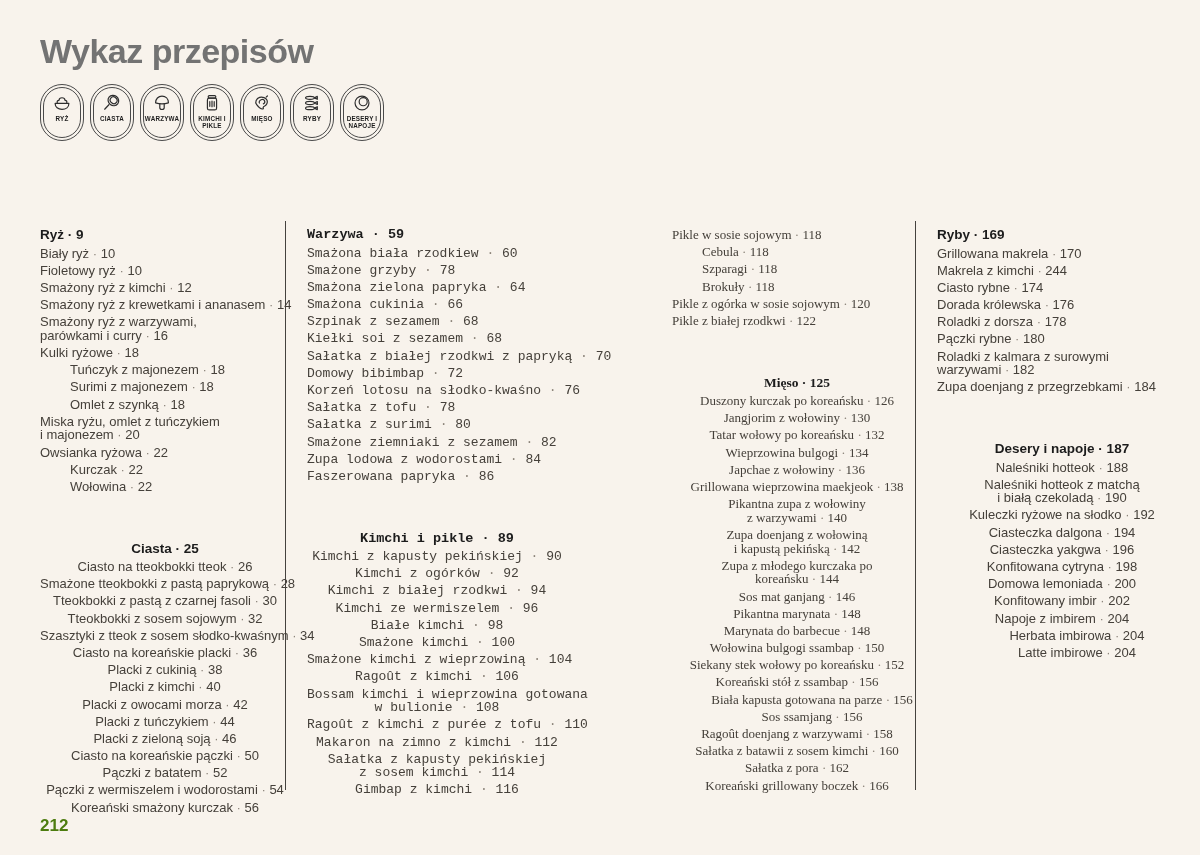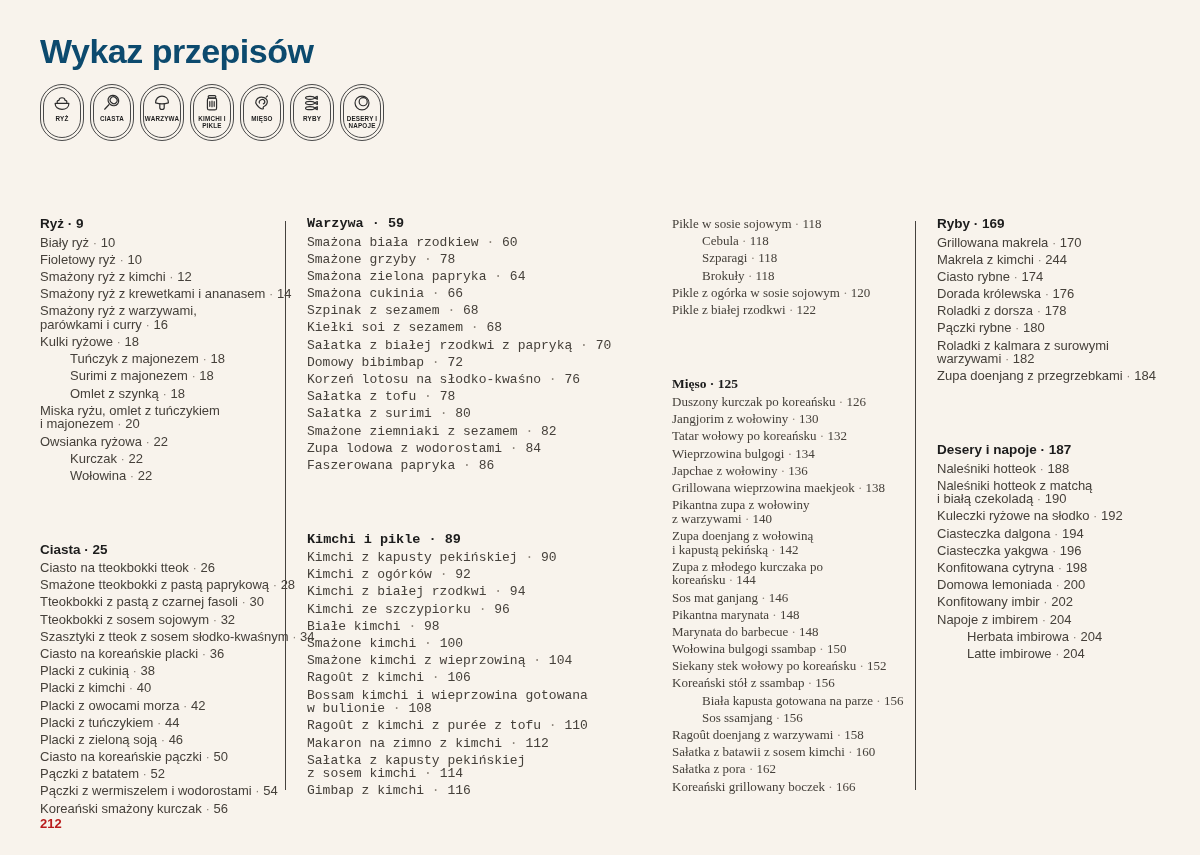--- a/index.html
+++ b/index.html
@@ -9,21 +9,21 @@
   }
   #page{
     position:relative;
     width:1200px;height:855px;
     background:#f8f3ec;
     overflow:hidden;
   }
   
   #title{
     position:absolute;left:40px;top:32px;
-    font-size:34px;font-weight:bold;color:#0c4a6e;
+    font-size:34px;font-weight:bold;color:#737373;
     letter-spacing:-0.5px;
   }
   
   #badges{
     position:absolute;left:40px;top:84px;
     display:flex;gap:6px;
   }
   .badge{
     position:relative;width:44px;height:57px;
     border:1px solid #4a4a4a;border-radius:23px;
@@ -35,26 +35,26 @@
     border:1px solid #4a4a4a;border-radius:20px;
     pointer-events:none;
   }
   .badge svg{margin-top:7px;width:22px;height:22px;display:block;}
   .badge .blabel{
     margin-top:1px;padding:0 3px;
     font-size:6.3px;font-weight:bold;color:#1c1c1c;
     text-align:center;line-height:1.15;letter-spacing:.2px;
   }
   
-  .col{position:absolute;top:217px;}
+  .col{position:absolute;top:228px;}
   #col-1{left:40px;width:250px;}
   #col-2{left:307px;width:260px;font-family:Liberation Mono, monospace;}
   #col-3{left:672px;width:250px;font-family:Liberation Serif, serif;}
   #col-4{left:937px;width:250px;}
-  .section.gap{margin-top:60px;}
+  .section.gap{margin-top:48px;text-align:center;}
   .sec-header{
     font-size:13.5px;font-weight:bold;color:#1c1c1c;
     line-height:14px;margin:0 0 4.5px;white-space:pre;
   }
   .entry{
     font-size:13px;color:#45403a;
     line-height:13.6px;margin:0 0 3.6px;
     white-space:pre;
   }
   .entry.ind{padding-left:30px;}
@@ -62,21 +62,21 @@
   
   .vdiv{
     position:absolute;top:221px;height:569px;width:1px;
     background:#45423e;
   }
   #vdiv-1{left:285px;}
   #vdiv-2{left:915px;}
   
   #pagenum{
     position:absolute;left:40px;top:816px;
-    font-size:13px;font-weight:bold;color:#b91c1c;
+    font-size:17px;font-weight:bold;color:#4d7c0f;
   }
 </style>
 </head>
 <body>
 
 <div id="page">
   <div id="title">Wykaz przepisów</div>
 
   <div id="badges">
       <div class="badge">
@@ -214,21 +214,21 @@
         <div class="entry"><span class="nm">Sałatka z surimi</span><span class="sep"> · </span><span class="pg">80</span></div>
         <div class="entry"><span class="nm">Smażone ziemniaki z sezamem</span><span class="sep"> · </span><span class="pg">82</span></div>
         <div class="entry"><span class="nm">Zupa lodowa z wodorostami</span><span class="sep"> · </span><span class="pg">84</span></div>
         <div class="entry"><span class="nm">Faszerowana papryka</span><span class="sep"> · </span><span class="pg">86</span></div>
       </div>
       <div class="section gap">
         <div class="sec-header">Kimchi i pikle · 89</div>
         <div class="entry"><span class="nm">Kimchi z kapusty pekińskiej</span><span class="sep"> · </span><span class="pg">90</span></div>
         <div class="entry"><span class="nm">Kimchi z ogórków</span><span class="sep"> · </span><span class="pg">92</span></div>
         <div class="entry"><span class="nm">Kimchi z białej rzodkwi</span><span class="sep"> · </span><span class="pg">94</span></div>
-        <div class="entry"><span class="nm">Kimchi ze szczypiorku</span><span class="sep"> · </span><span class="pg">96</span></div>
+        <div class="entry"><span class="nm">Kimchi ze wermiszelem</span><span class="sep"> · </span><span class="pg">96</span></div>
         <div class="entry"><span class="nm">Białe kimchi</span><span class="sep"> · </span><span class="pg">98</span></div>
         <div class="entry"><span class="nm">Smażone kimchi</span><span class="sep"> · </span><span class="pg">100</span></div>
         <div class="entry"><span class="nm">Smażone kimchi z wieprzowiną</span><span class="sep"> · </span><span class="pg">104</span></div>
         <div class="entry"><span class="nm">Ragoût z kimchi</span><span class="sep"> · </span><span class="pg">106</span></div>
         <div class="entry"><span class="nm">Bossam kimchi i wieprzowina gotowana
 w bulionie</span><span class="sep"> · </span><span class="pg">108</span></div>
         <div class="entry"><span class="nm">Ragoût z kimchi z purée z tofu</span><span class="sep"> · </span><span class="pg">110</span></div>
         <div class="entry"><span class="nm">Makaron na zimno z kimchi</span><span class="sep"> · </span><span class="pg">112</span></div>
         <div class="entry"><span class="nm">Sałatka z kapusty pekińskiej
 z sosem kimchi</span><span class="sep"> · </span><span class="pg">114</span></div>

